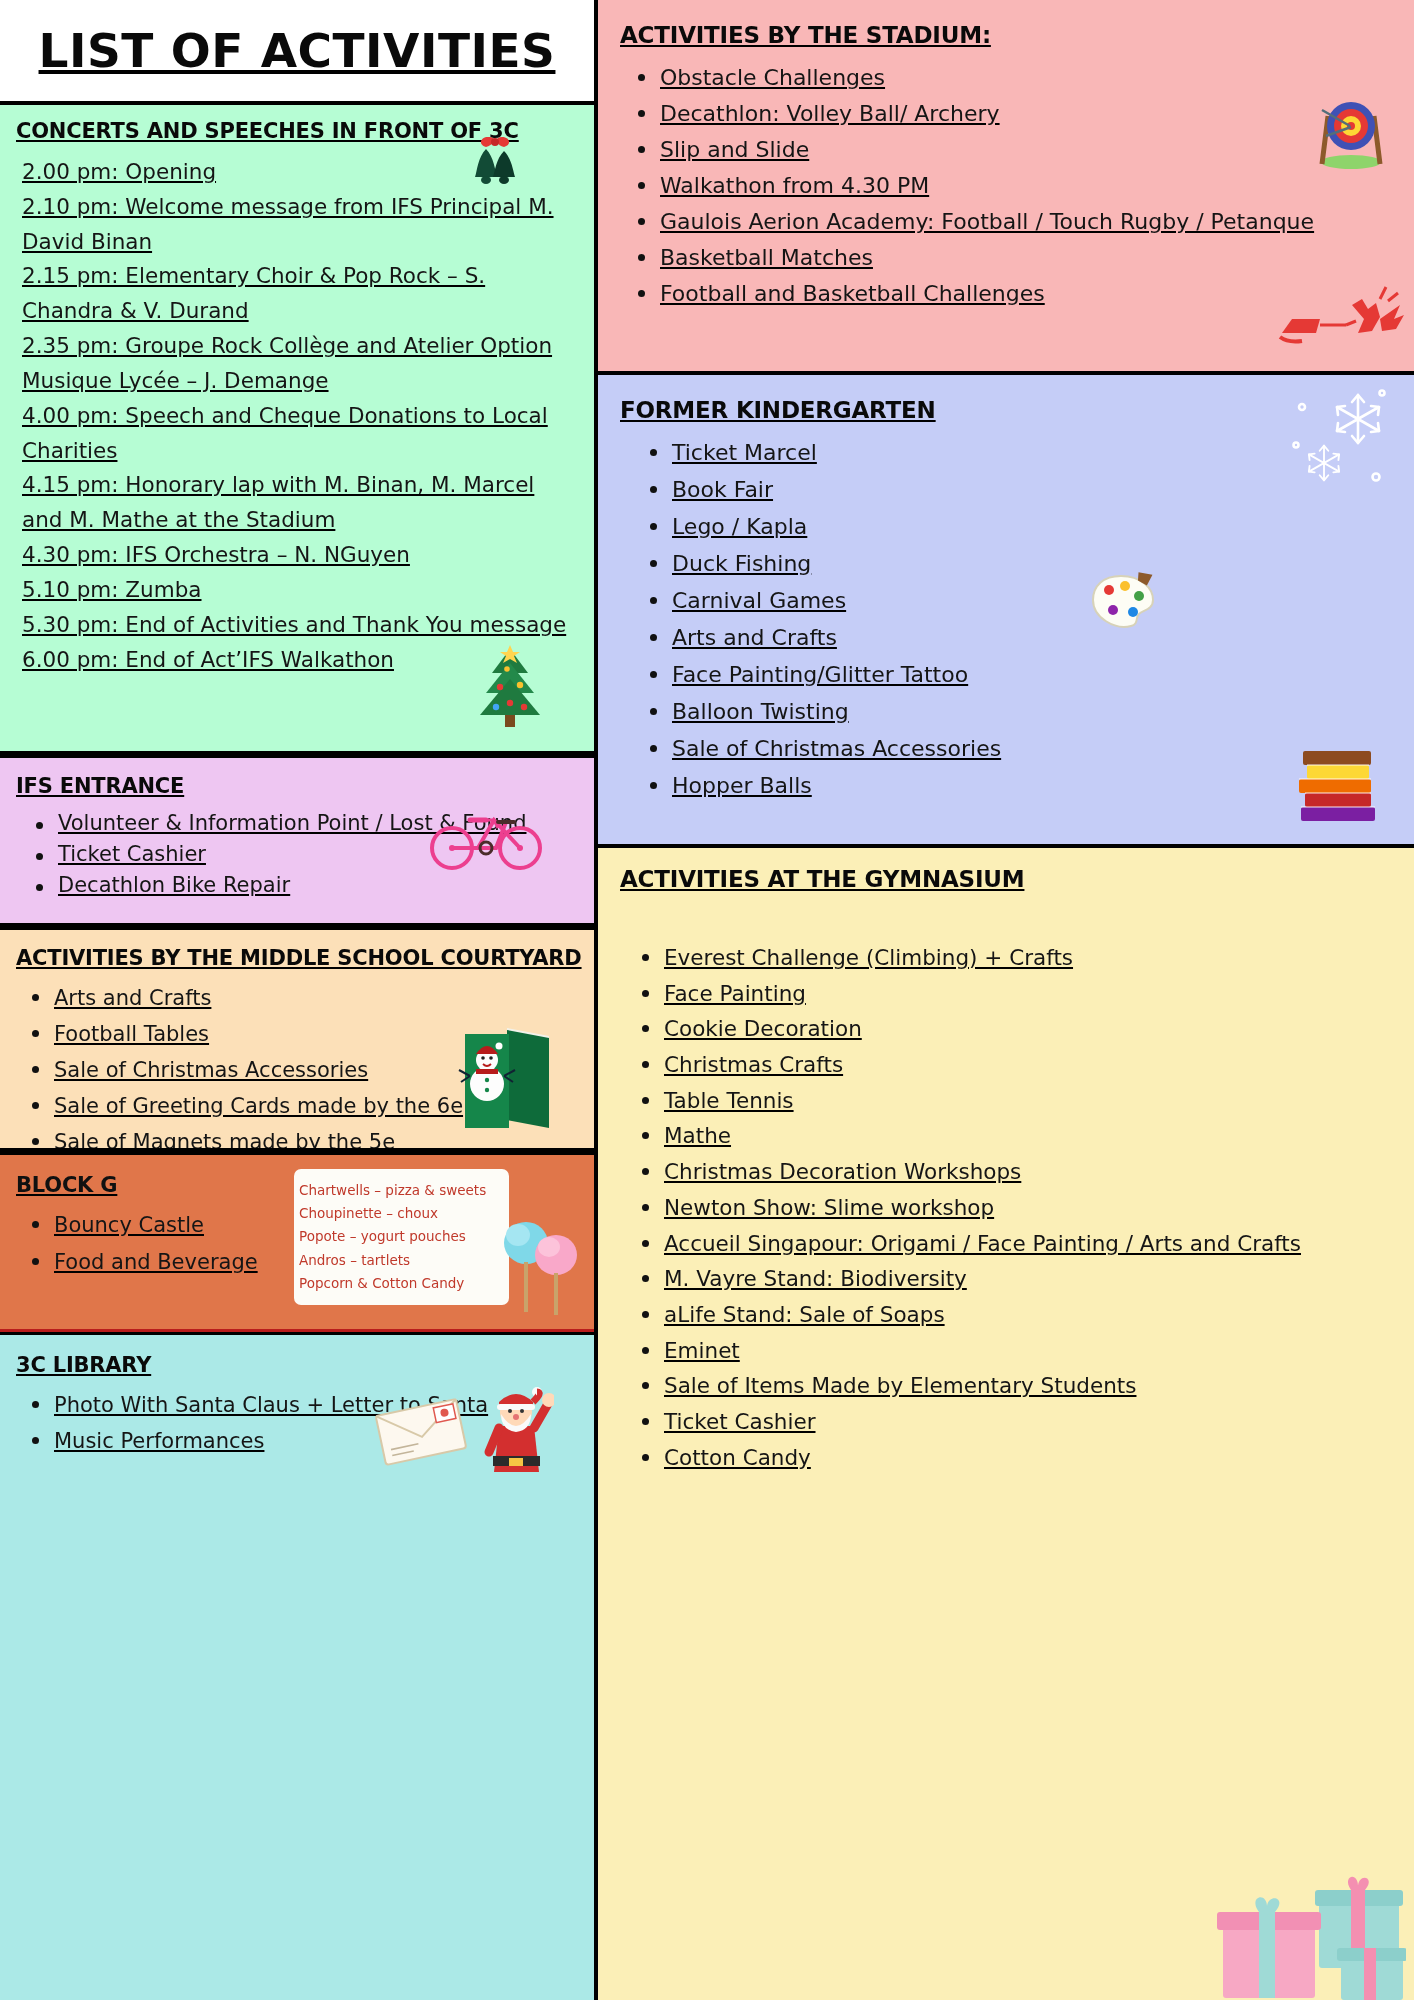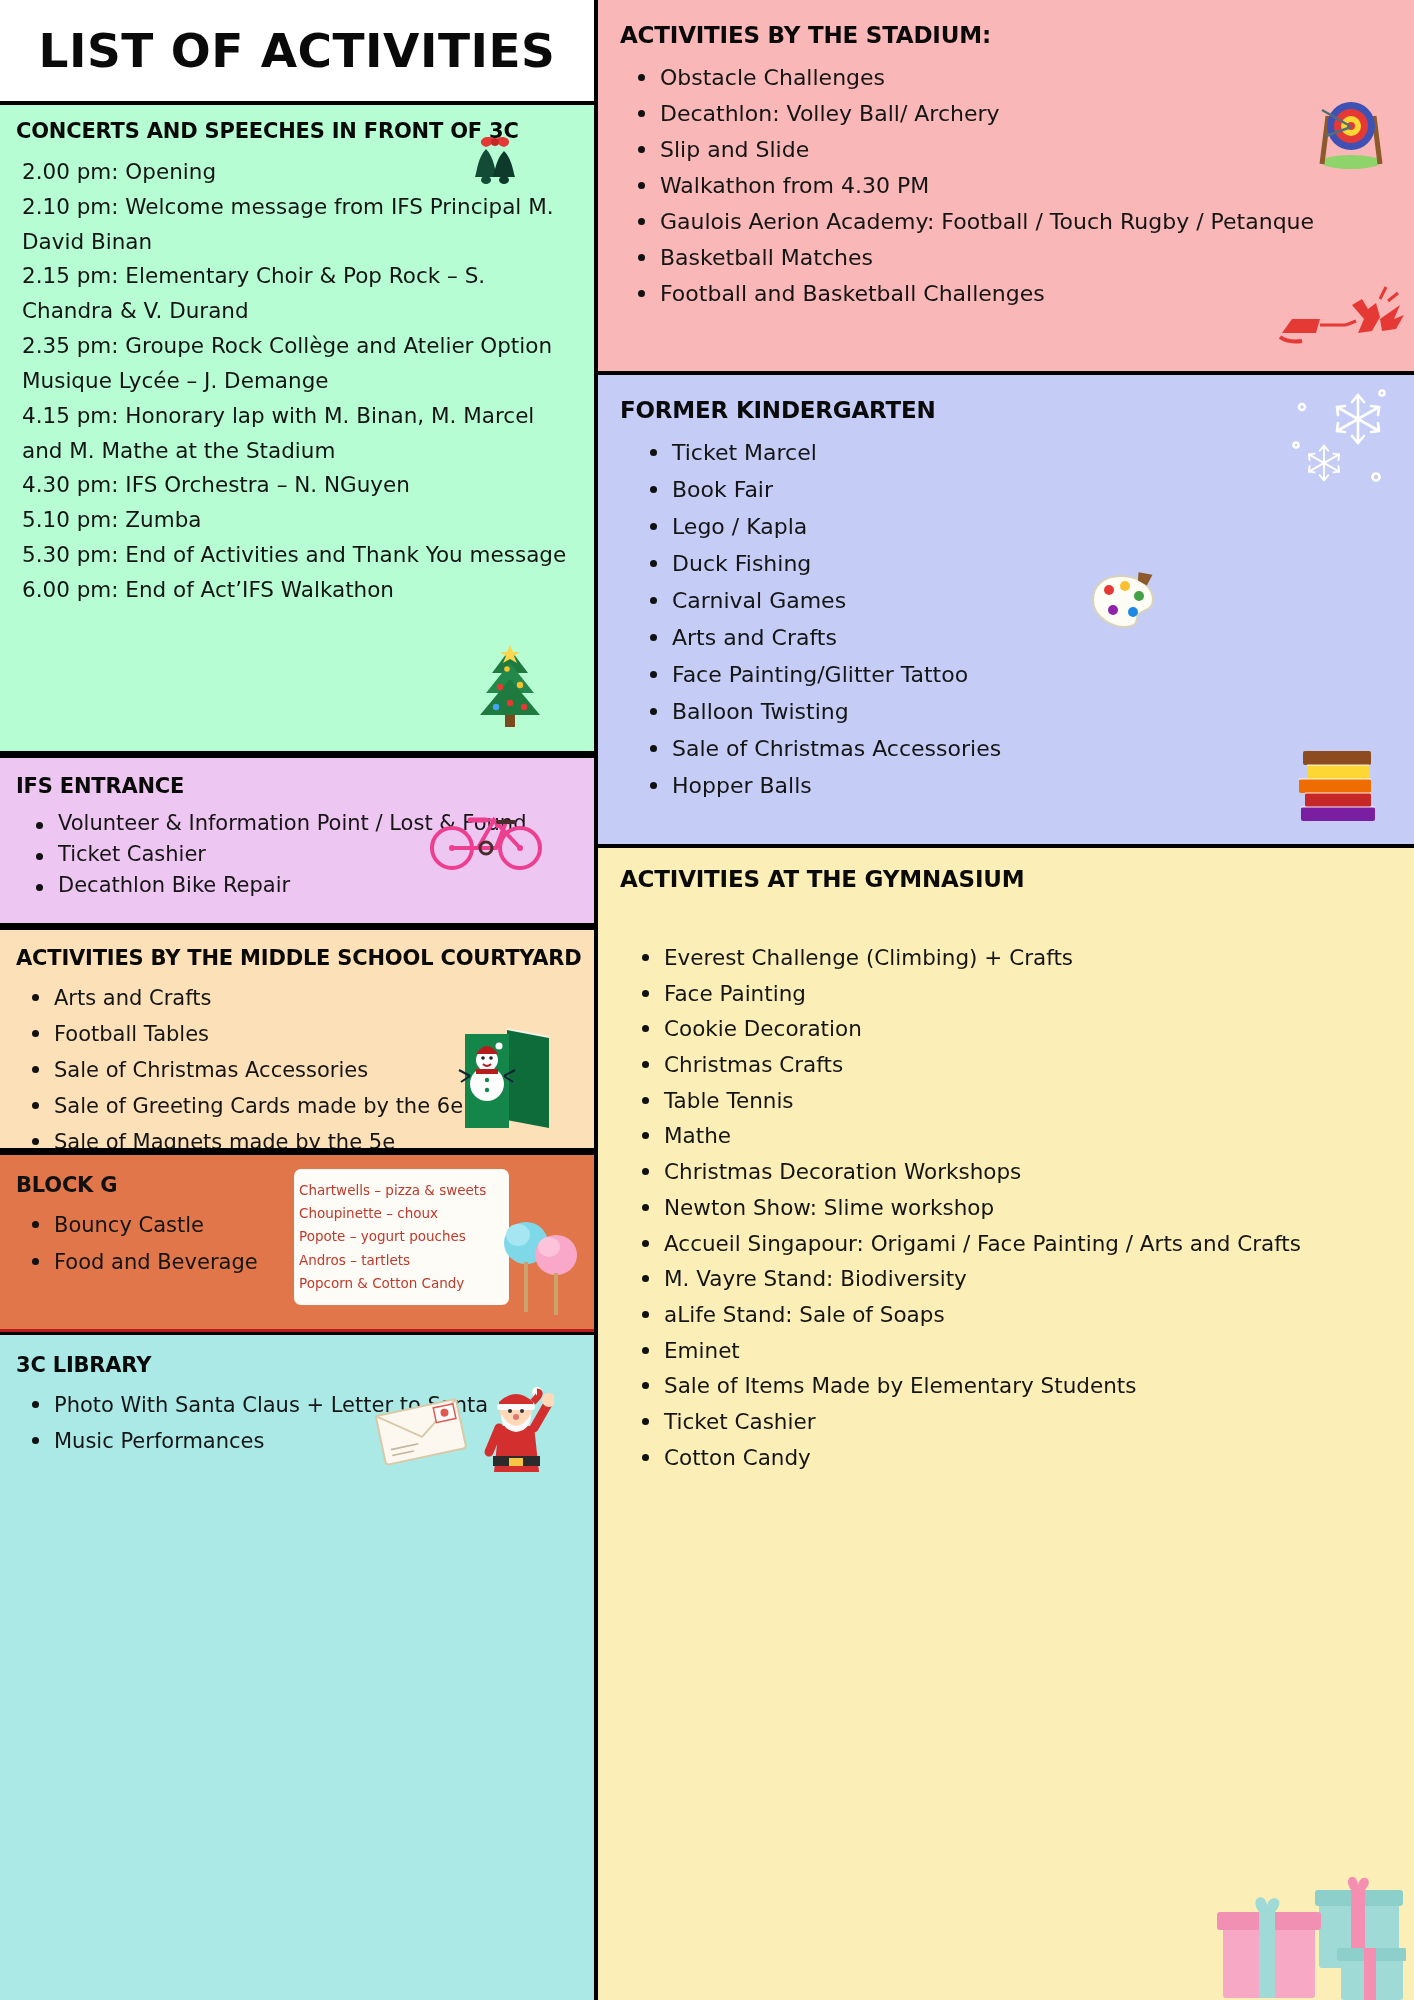--- a/index.html
+++ b/index.html
@@ -6,20 +6,21 @@
   html, body {
     width: 1414px; height: 2000px;
     background: #ffffff;
     font-family: "DejaVu Sans", "Liberation Sans", sans-serif;
   }
   .page {
     position: relative;
     width: 1414px; height: 1620px;
     display: flex;
     background: #eab308;
+    text-decoration: underline;
   }
 
   
   .col-left {
     width: 594px;
     height: 2000px;
     display: flex;
     flex-direction: column;
     background: #ffffff;
   }
@@ -218,20 +219,21 @@
       <h1>LIST OF ACTIVITIES</h1>
     </div>
 
     <div class="panel p-concerts">
       <h2>CONCERTS AND SPEECHES IN FRONT OF 3C</h2>
       <div>
         <div class="schedule-line">2.00 pm: Opening</div>
         <div class="schedule-line">2.10 pm: Welcome message from IFS Principal M. David Binan</div>
         <div class="schedule-line">2.15 pm: Elementary Choir &amp; Pop Rock – S. Chandra &amp; V. Durand</div>
         <div class="schedule-line">2.35 pm: Groupe Rock Collège and Atelier Option Musique Lycée – J. Demange</div>
+        <div class="schedule-line">4.00 pm: Speech and Cheque Donations to Local Charities</div>
         <div class="schedule-line">4.15 pm: Honorary lap with M. Binan, M. Marcel and M. Mathe at the Stadium</div>
         <div class="schedule-line">4.30 pm: IFS Orchestra – N. NGuyen</div>
         <div class="schedule-line">5.10 pm: Zumba</div>
         <div class="schedule-line">5.30 pm: End of Activities and Thank You message</div>
         <div class="schedule-line">6.00 pm: End of Act’IFS Walkathon</div>
       </div>
 
       <svg class="deco" id="deco-bells" viewBox="0 0 56 56">
         <path d="M18 16 C10 24 9 38 7 44 L29 44 C27 38 26 24 18 16Z" fill="#124b36"></path>
         <path d="M36 18 C28 26 27 38 25 44 L47 44 C45 38 44 26 36 18Z" fill="#0d3a2a"></path>

